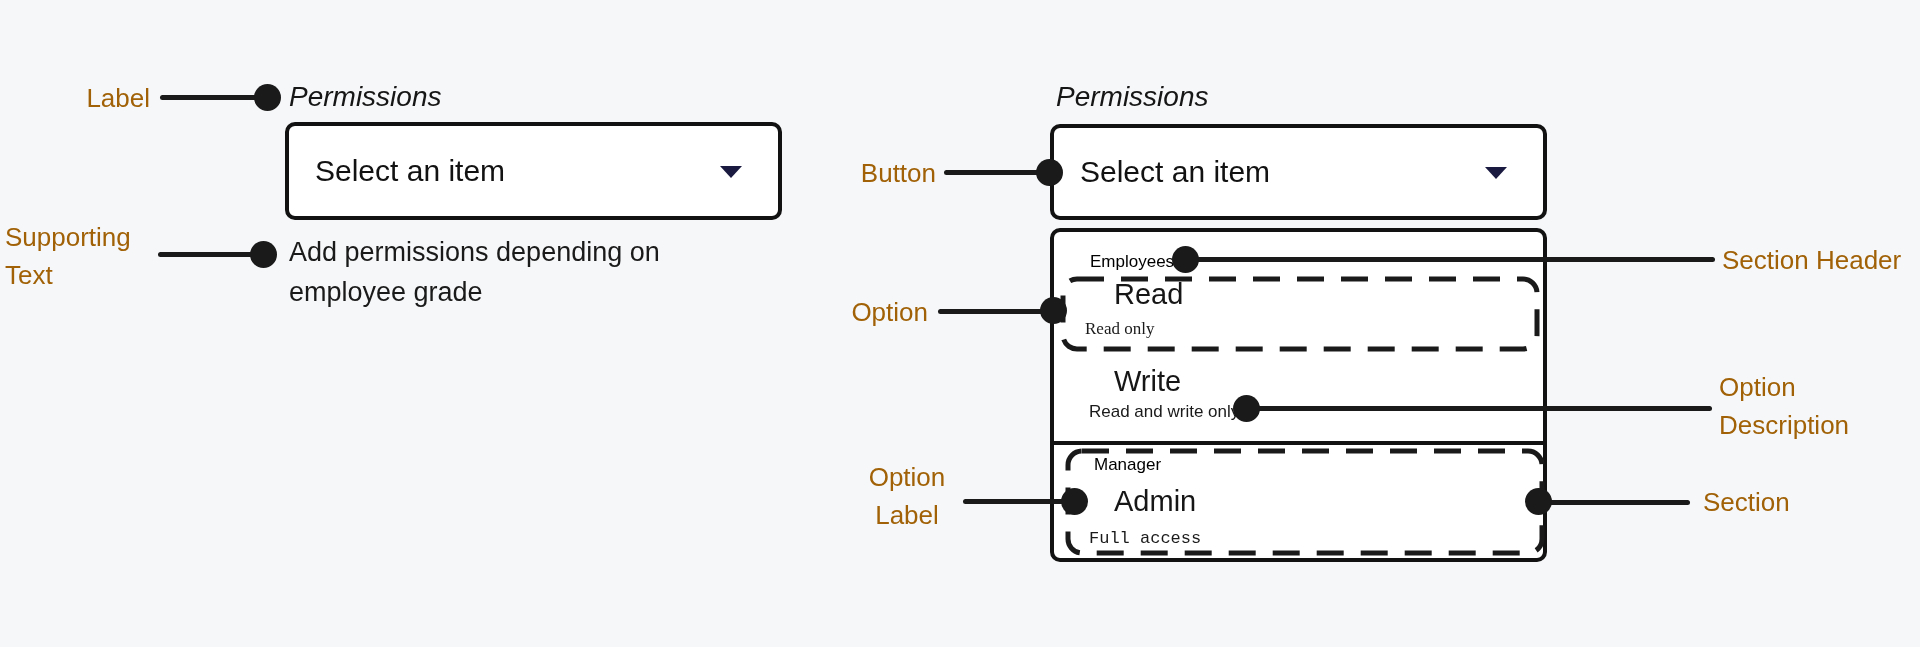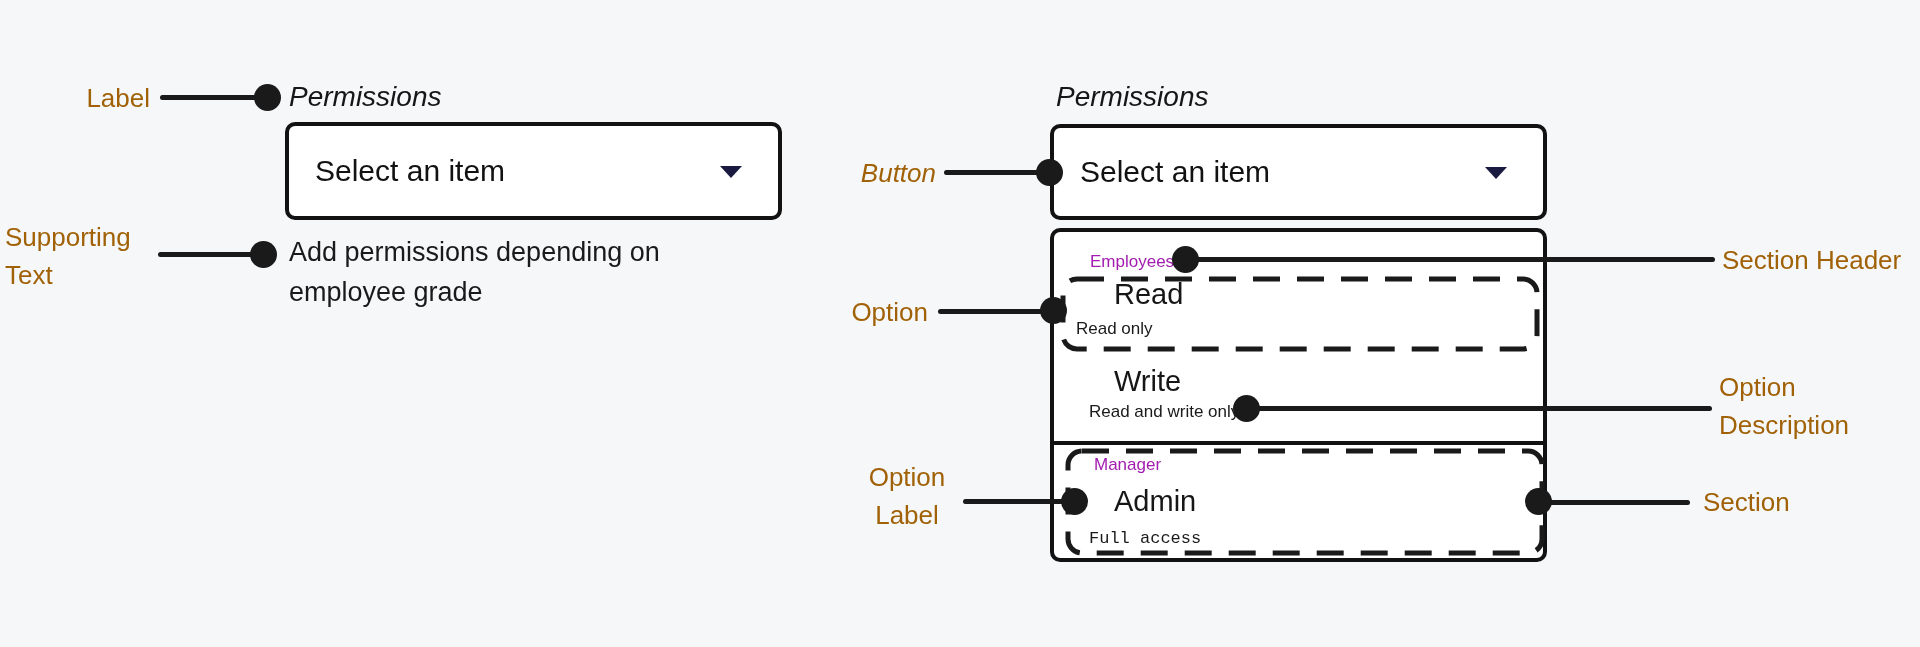--- a/index.html
+++ b/index.html
@@ -100,21 +100,21 @@
     left: 0;
     right: 0;
     top: 209px;
     height: 4px;
     background: #121212;
   }
   .section-header {
     position: absolute;
     font-size: 17px;
     line-height: 21px;
-    color: #a21caf;
+    color: #000000;
     white-space: nowrap;
   }
   .option-label {
     position: absolute;
     font-size: 29px;
     line-height: 34px;
     color: #161616;
     white-space: nowrap;
     cursor: pointer;
     margin-left: 25px;
@@ -145,36 +145,36 @@
   </div>
 
   <div class="ann-label wrap" style="left:5px; top:218px; width:155px;">Supporting Text</div>
   <div class="ann-line" style="left:158px; top:252px; width:100px;"></div>
   <div class="ann-dot" style="left:250px; top:241px;"></div>
 
   <div class="supporting-text" style="left:289px; top:232px; width:400px;">Add permissions depending on employee grade</div>
 
   <div class="field-label" style="left:1056px; top:80px;">Permissions</div>
 
-  <div class="ann-label" style="left:836px; top:154px; width:100px; text-align:right;font-style:italic;">Button</div>
+  <div class="ann-label" style="left:836px; top:154px; width:100px; text-align:right;">Button</div>
   <div class="ann-line" style="left:944px; top:170px; width:100px;"></div>
   <div class="ann-dot" style="left:1036px; top:159px;"></div>
 
   <div class="select-button" style="left:1050px; top:124px; height:96px;">
     <span class="value">Select an item</span>
     <span class="chevron"></span>
   </div>
 
   <div class="menu-panel">
 
     <div class="section-header" style="left:36px; top:19px;">Employees</div>
 
     <div>
       <div class="option-label" style="left:35px; top:45px;">Read</div>
-      <div class="option-desc" style="left:22px; top:86px;">Read only</div>
+      <div class="option-desc" style="left:31px; top:86px;font-family:Liberation Serif, serif;">Read only</div>
     </div>
 
     <div>
       <div class="option-label" style="left:35px; top:132px;">Write</div>
       <div class="option-desc" style="left:35px; top:169px;">Read and write only</div>
     </div>
 
     <div class="menu-divider"></div>
 
     <div class="section-header" style="left:40px; top:222px;">Manager</div>

